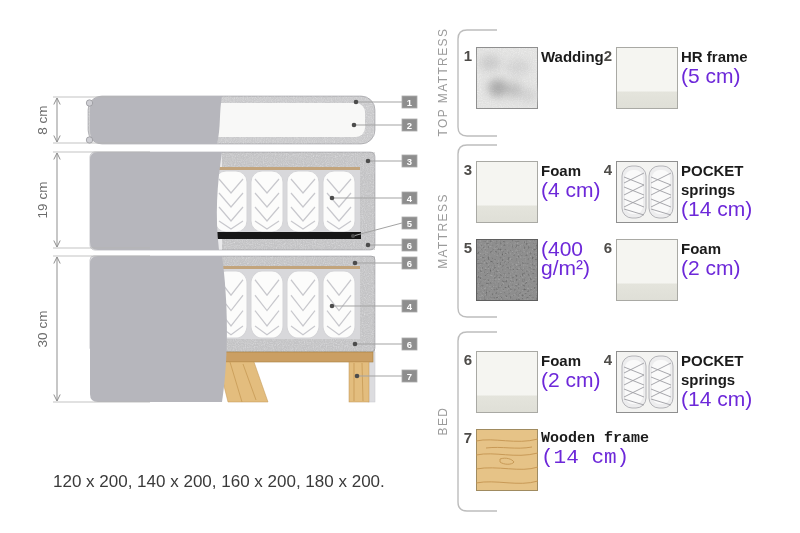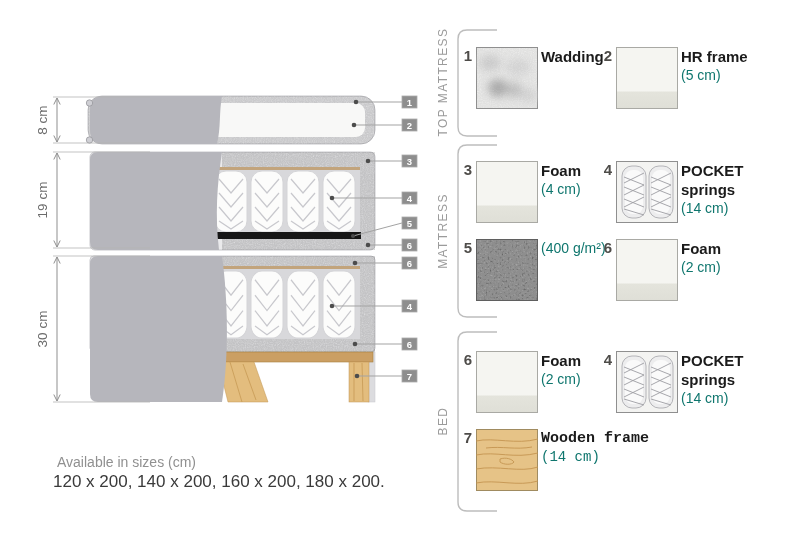--- a/index.html
+++ b/index.html
@@ -12,21 +12,21 @@
           white-space:nowrap;font-size:12px;letter-spacing:1.4px;color:#9b9b9b;}
   .bracket{position:absolute;}
   .li{position:absolute;display:flex;align-items:flex-start;}
   .li .num{display:inline-block;width:20px;margin-right:4px;text-align:right;
            font-size:15px;font-weight:bold;color:#4e4c49;line-height:16px;padding-top:1px;}
   .sw{width:62px;height:62px;box-sizing:border-box;flex:0 0 auto;}
   .sw-foam{border:1px solid #a9a9a4;
            background:linear-gradient(#f5f5f1 0%,#f5f5f1 72%,#e4e4dc 73%,#dfdfd7 100%);}
   .li .lbl{margin-left:3px;width:86px;}
   .li .lbl .nm{font-size:15px;font-weight:bold;color:#1b1b1b;line-height:19px;}
-  .li .lbl .dt{font-size:14px;color:#0f766e;line-height:19px;}
+  .li .lbl .dt{font-size:21px;color:#6d28d9;line-height:19px;}
   .lbl-wide{width:160px !important;font-family:Liberation Mono, monospace;}
 
   
   .foot1{position:absolute;left:57px;top:454px;font-size:14px;color:#909090;}
   .foot2{position:absolute;left:53px;top:472px;font-size:17px;color:#3a3a3a;}
 </style>
 </head>
 <body>
 
 <div id="stage">
@@ -284,16 +284,15 @@
       <rect x="0.5" y="0.5" width="61" height="61" fill="#e6c387" stroke="#a08b60"></rect>
       <path d="M0,12 C18,8 40,16 62,10 M0,26 C20,22 38,30 62,24 M0,40 C22,36 44,44 62,38 M0,54 C20,50 42,58 62,52 M10,19 C26,17 40,21 56,18" stroke="#c49551" stroke-width="1" fill="none" opacity="0.9"></path>
       <path d="M24,30 C30,28 36,30 38,33 C36,36 28,36 24,33 Z" stroke="#c49551" stroke-width="0.9" fill="none"></path>
     </svg>
     <div class="lbl lbl-wide">
       <div class="nm">Wooden frame</div>
       <div class="dt">(14 cm)</div>
     </div>
   </div>
 
-  <div class="foot1">Available in sizes (cm)</div>
   <div class="foot2">120 x 200, 140 x 200, 160 x 200, 180 x 200.</div>
 
 </div>
 
 </body></html>

